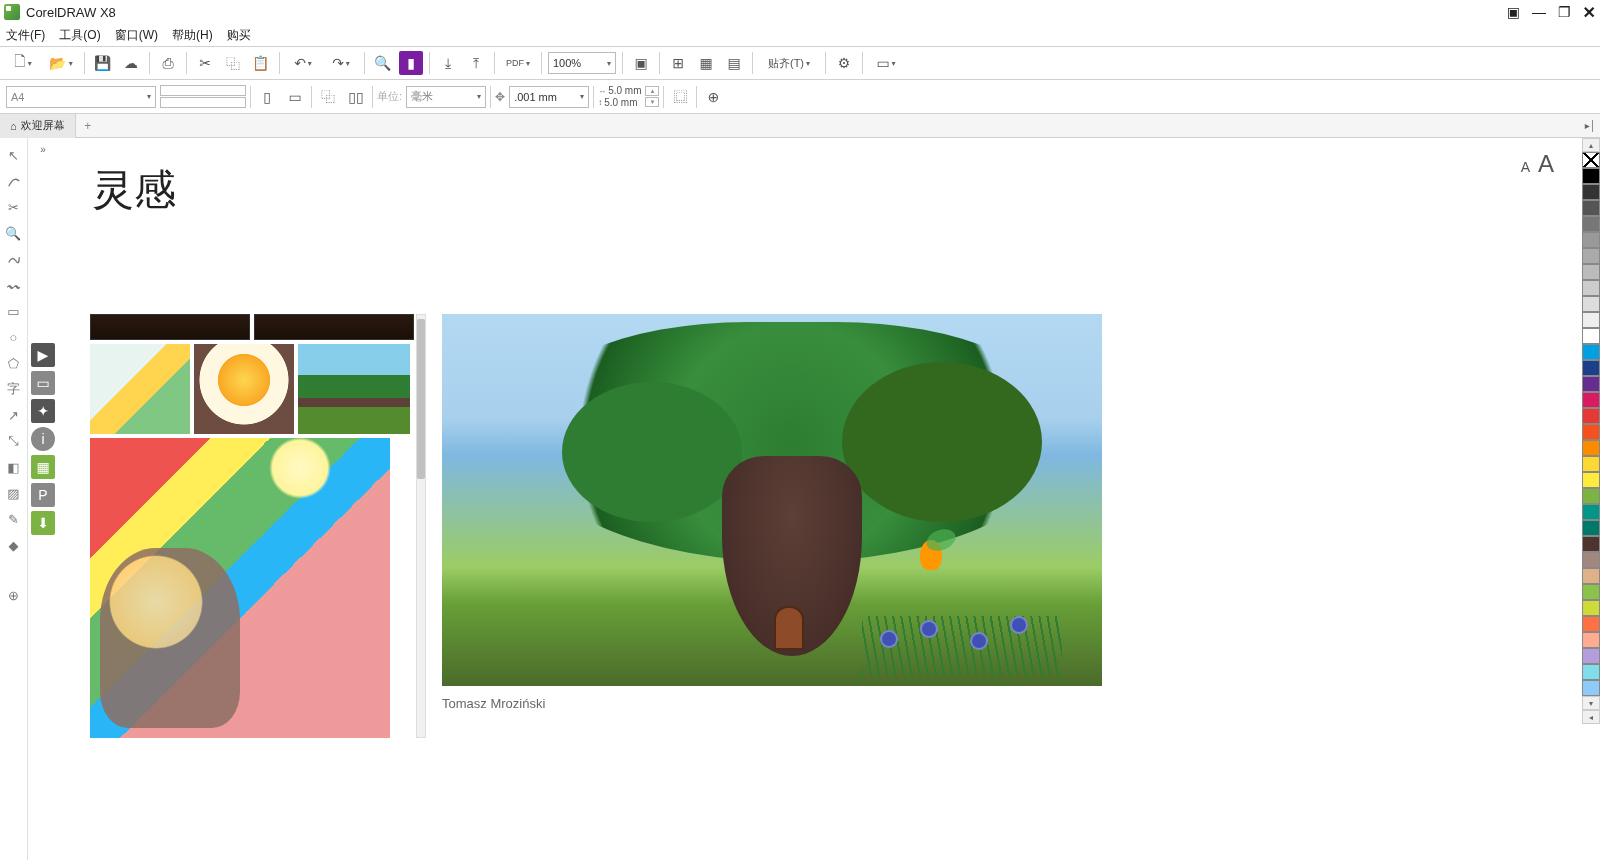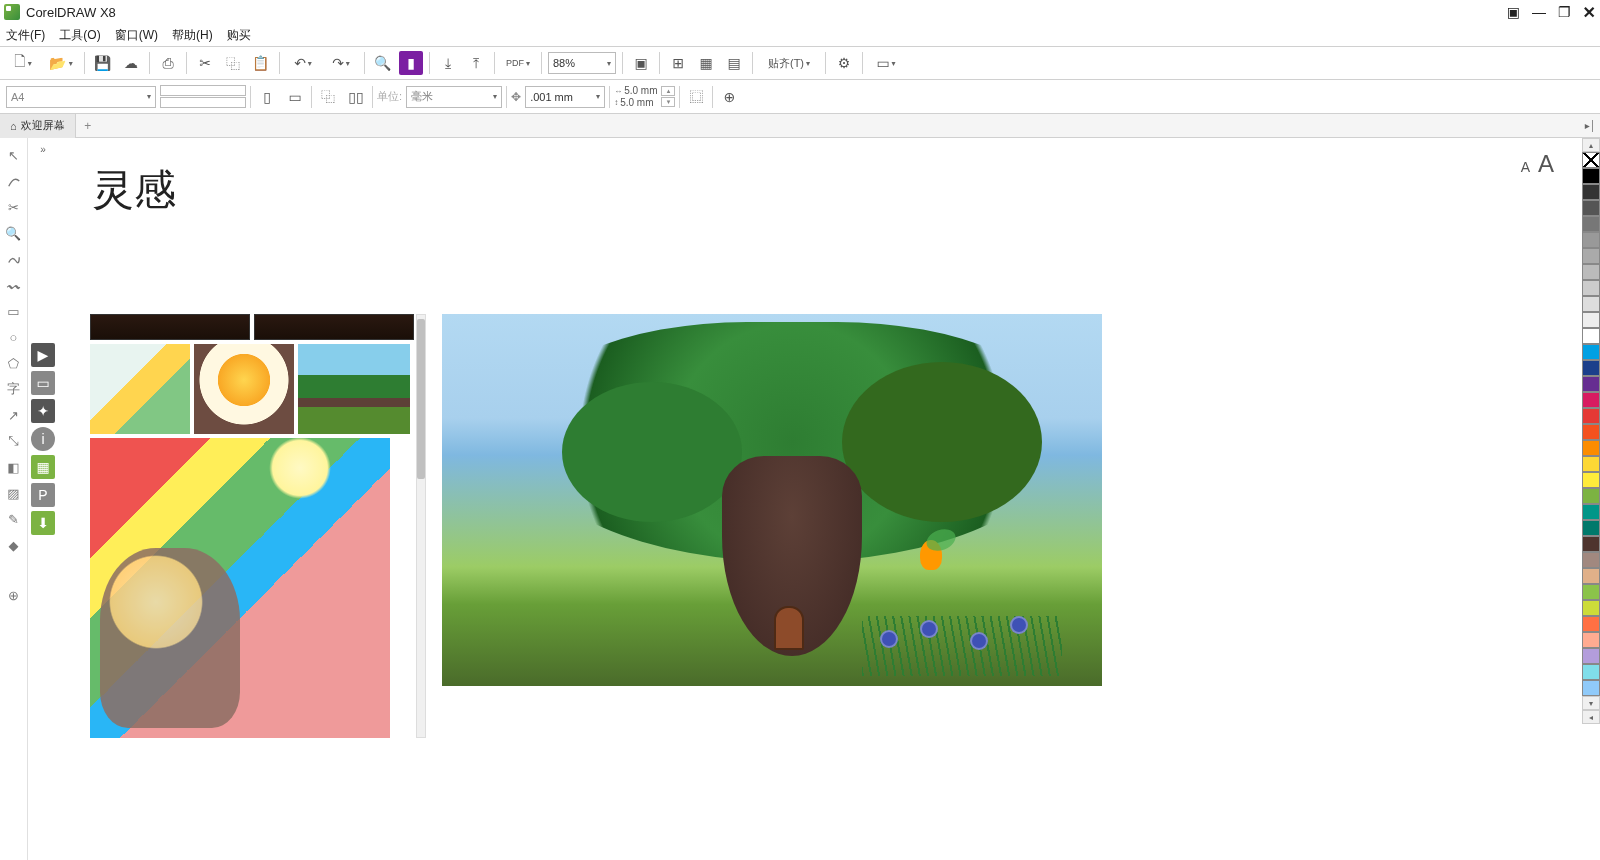--- a/index.html
+++ b/index.html
@@ -142,21 +142,21 @@
   <div class="tb-btn dropw drop">↷</div>
   <div class="sep"></div>
   <div class="tb-btn">🔍</div>
   <div class="tb-btn purple">▮</div>
   <div class="sep"></div>
   <div class="tb-btn">⤓</div>
   <div class="tb-btn">⤒</div>
   <div class="sep"></div>
   <div class="tb-btn dropw drop" style="font-size:9px">PDF</div>
   <div class="sep"></div>
-  <div class="zoom-box">88%</div>
+  <div class="zoom-box">100%</div>
   <div class="sep"></div>
   <div class="tb-btn">▣</div>
   <div class="sep"></div>
   <div class="tb-btn">⊞</div>
   <div class="tb-btn">▦</div>
   <div class="tb-btn">▤</div>
   <div class="sep"></div>
   <div class="tb-btn dropw drop" style="width:60px;font-size:11px">
       <span>贴齐(T)</span>
     </div>
@@ -173,21 +173,21 @@
     <div class="prop-box" style="width:86px;height:11px;font-size:9px"></div>
   </div>
   <div class="sep" style="width:1px;height:22px;background:#d0d0d0"></div>
   <div class="tb-btn">▯</div>
   <div class="tb-btn">▭</div>
   <div class="sep" style="width:1px;height:22px;background:#d0d0d0"></div>
   <div class="tb-btn">⿻</div>
   <div class="tb-btn">▯▯</div>
   <div class="sep" style="width:1px;height:22px;background:#d0d0d0"></div>
   <span class="prop-label">单位:</span>
-  <div class="prop-box drop" style="width:96px">毫米</div>
+  <div class="prop-box drop" style="width:80px">毫米</div>
   <div class="sep" style="width:1px;height:22px;background:#d0d0d0"></div>
   <span style="font-size:12px;color:#888">✥</span>
   <div class="prop-box drop" style="width:80px;color:#333">.001 mm</div>
   <div class="sep" style="width:1px;height:22px;background:#d0d0d0"></div>
   <div class="mm-block">
     <div>
         <span class="arr">↔</span>
         <span>5.0 mm</span>
       </div>
     <div>
@@ -287,20 +287,21 @@
           <div class="tree-trunk"></div>
           <div class="tree-door"></div>
           <div class="sprite"></div>
           <div class="grass-flowers">
             <div class="flower" style="left:20px;bottom:30px"></div>
             <div class="flower" style="left:60px;bottom:40px"></div>
             <div class="flower" style="left:110px;bottom:28px"></div>
             <div class="flower" style="left:150px;bottom:44px"></div>
           </div>
         </div>
+        <div class="feature-caption">Tomasz Mroziński</div>
       </div>
     </div>
   </div>
 
   <div class="palette">
     <div class="up">▴</div>
     <div class="none"></div>
     <div id="palette-swatches">
         <div class="sw" style="background: rgb(0, 0, 0);"></div>
         <div class="sw" style="background: rgb(51, 51, 51);"></div>

